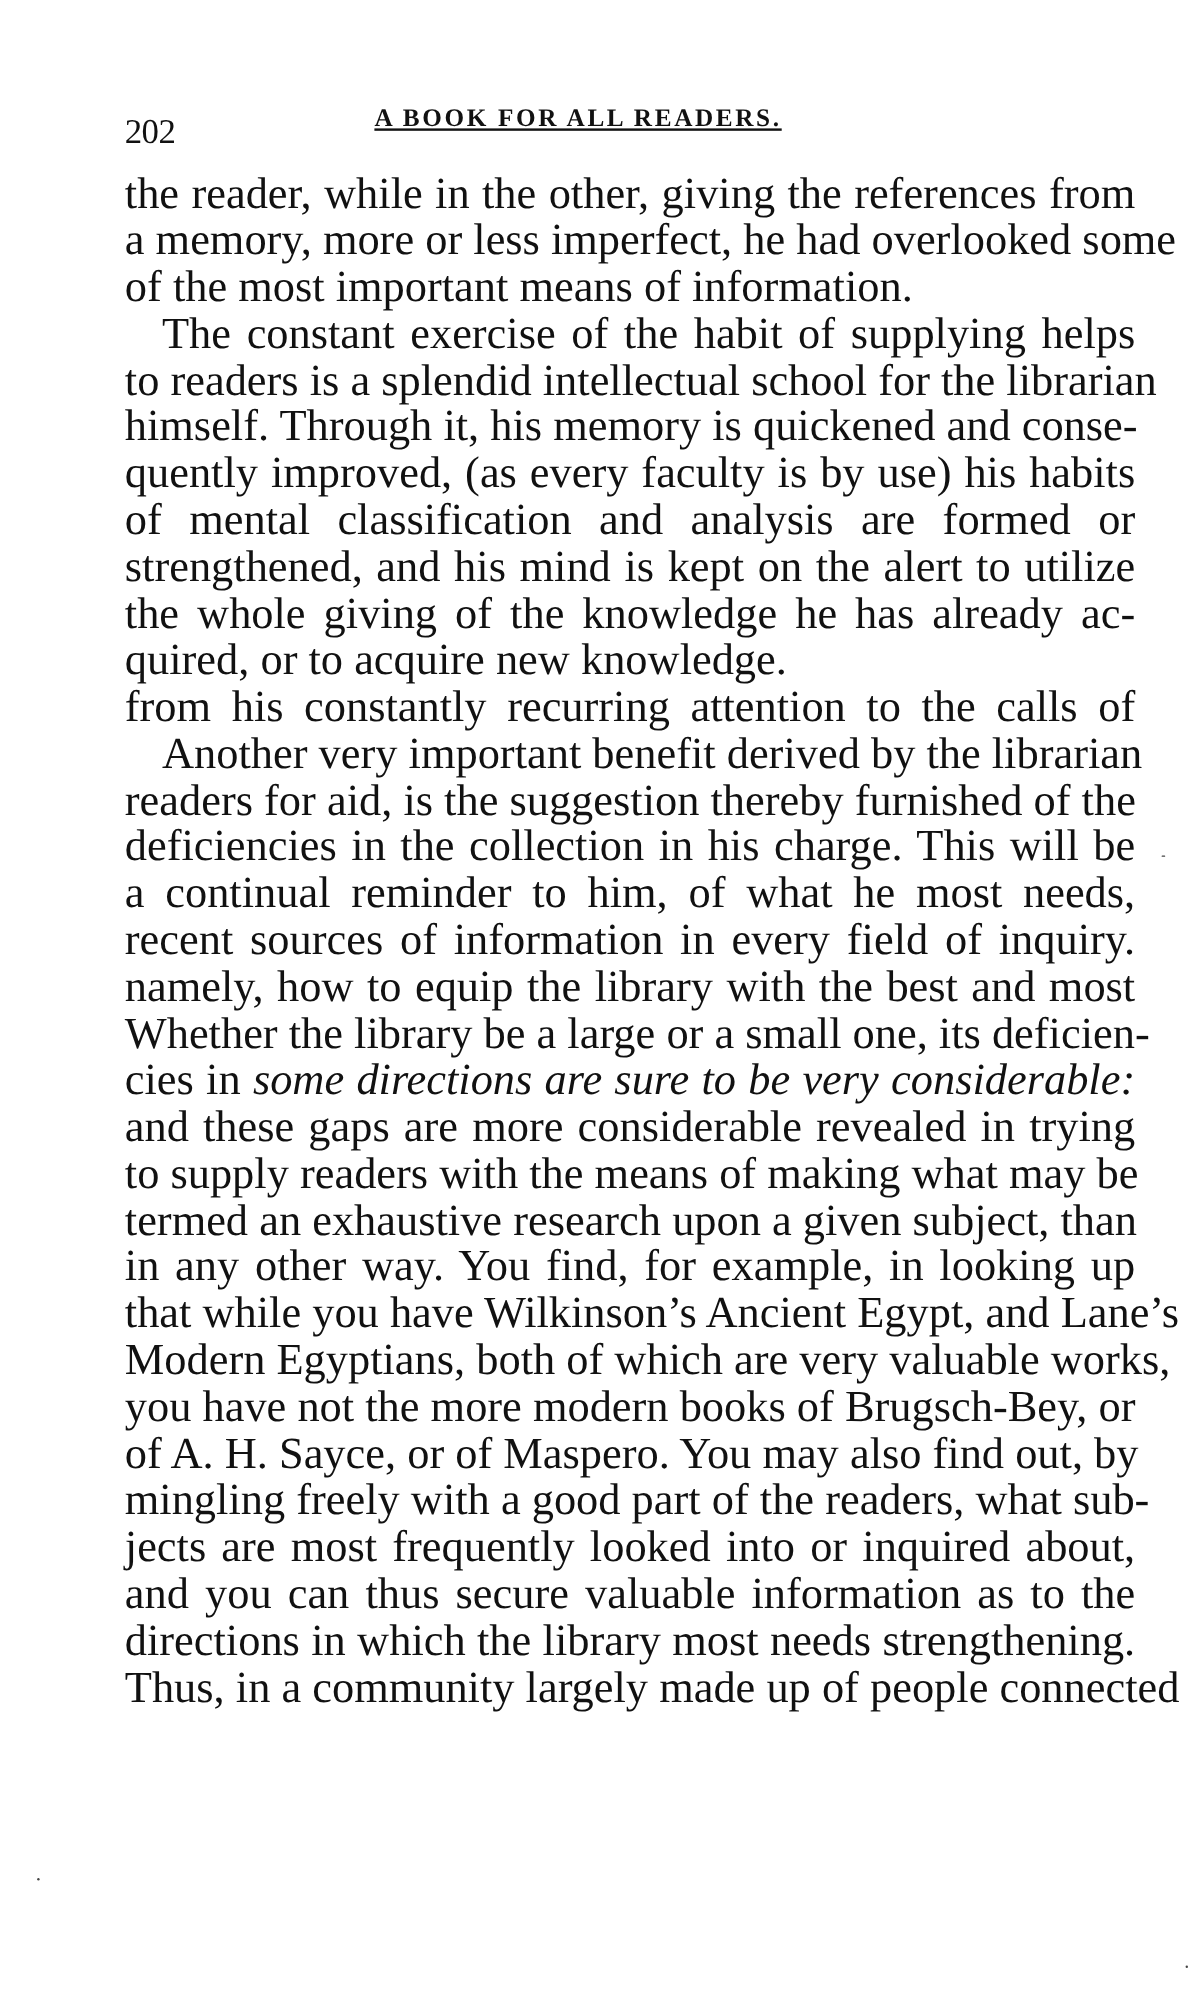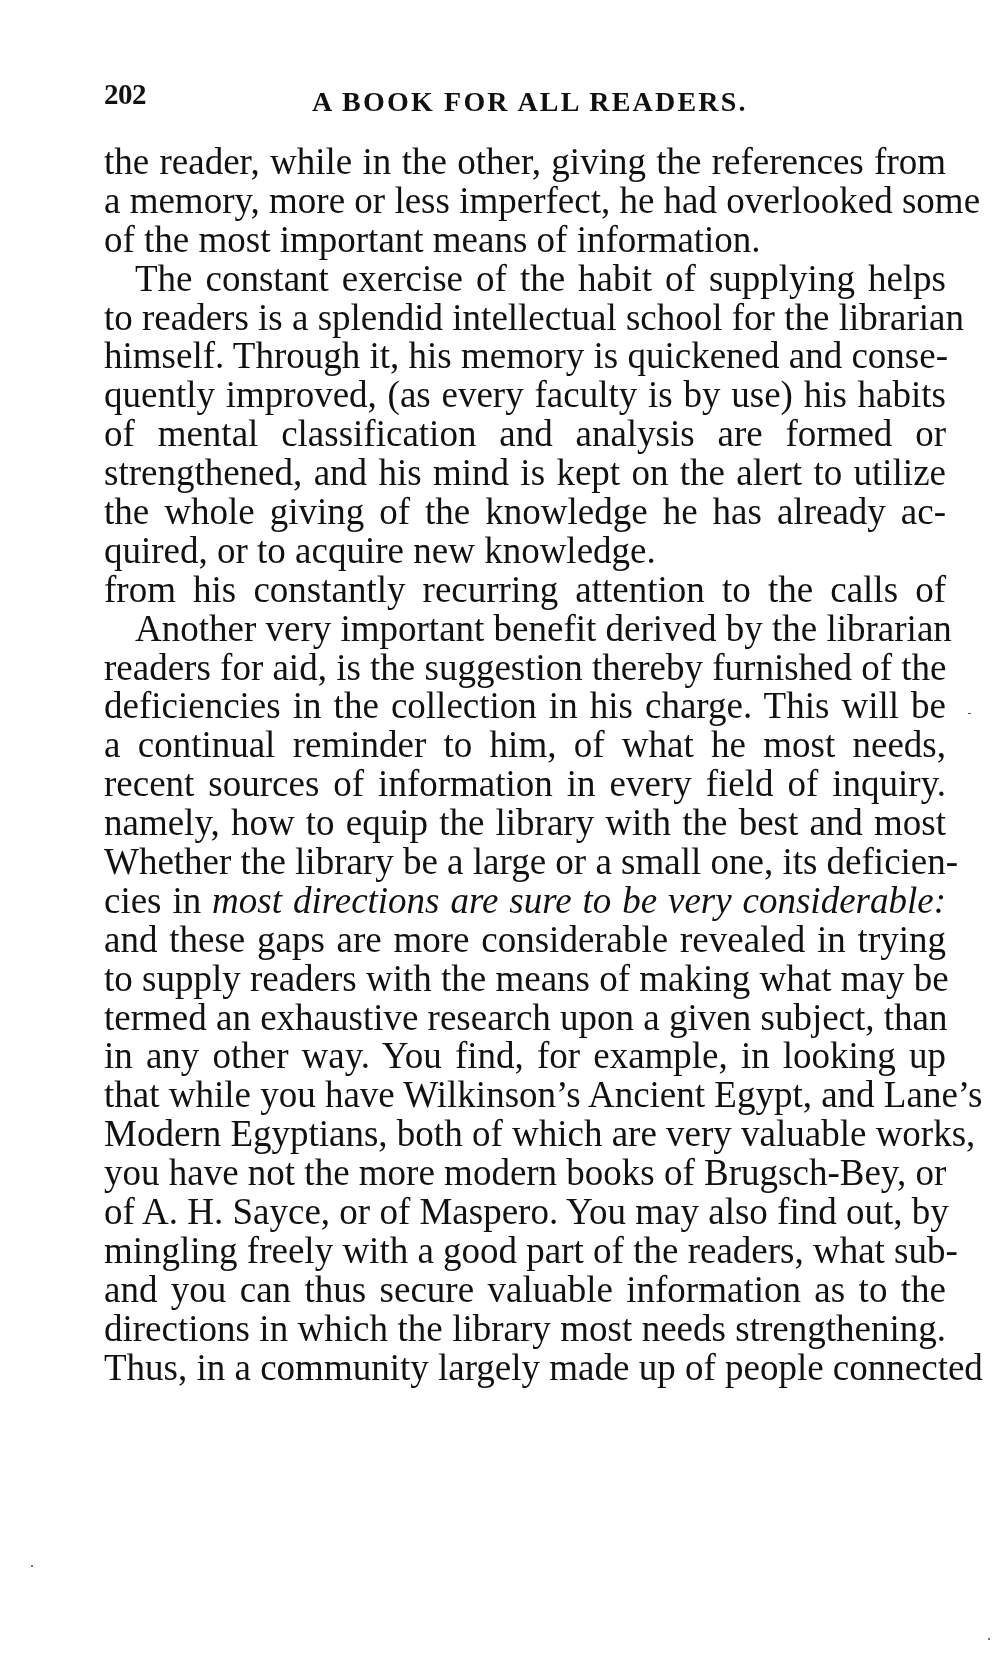--- a/index.html
+++ b/index.html
@@ -18,33 +18,34 @@
     .running-head {
       position: absolute;
       left: 104px;
       top: 78px;
       width: 842px;
       height: 40px;
     }
     .page-number {
       position: absolute;
       left: 0;
-      top: 0;
+      top: 16px;
       font-size: 29px;
-      font-weight: bold;
+      font-weight: normal;
       letter-spacing: -0.5px;
     }
     .running-title {
       position: absolute;
       left: 208px;
       top: 8px;
-      font-size: 28px;
+      font-size: 21px;
       letter-spacing: 2.2px;
       font-weight: bold;
       font-variant: small-caps;
+      text-decoration: underline;
     }
     .body-text {
       position: absolute;
       left: 104px;
       top: 143px;
       width: 842px;
     }
     .line {
       display: block;
       height: 38.9px;
@@ -90,30 +91,31 @@
     <span class="line">the whole giving of the knowledge he has already ac-</span>
     <span class="line last">quired, or to acquire new knowledge.</span>
     <span class="line">from his constantly recurring attention to the calls of</span>
     <span class="line indent">Another very important benefit derived by the librarian</span>
     <span class="line">readers for aid, is the suggestion thereby furnished of the</span>
     <span class="line">deficiencies in the collection in his charge.  This will be</span>
     <span class="line">a continual reminder to him, of what he most needs,</span>
     <span class="line">recent sources of information in every field of inquiry.</span>
     <span class="line">namely, how to equip the library with the best and most</span>
     <span class="line">Whether the library be a large or a small one, its deficien-</span>
-    <span class="line">cies in <em>most directions are sure to be very considerable:</em></span>
+    <span class="line">cies in <em>some directions are sure to be very considerable:</em></span>
     <span class="line">and these gaps are more considerable revealed in trying</span>
     <span class="line">to supply readers with the means of making what may be</span>
     <span class="line">termed an exhaustive research upon a given subject, than</span>
     <span class="line">in any other way.  You find, for example, in looking up</span>
     <span class="line">that while you have Wilkinson’s Ancient Egypt, and Lane’s</span>
     <span class="line">Modern Egyptians, both of which are very valuable works,</span>
     <span class="line">you have not the more modern books of Brugsch-Bey, or</span>
     <span class="line">of A. H. Sayce, or of Maspero.  You may also find out, by</span>
     <span class="line">mingling freely with a good part of the readers, what sub-</span>
+    <span class="line">jects are most frequently looked into or inquired about,</span>
     <span class="line">and you can thus secure valuable information as to the</span>
     <span class="line">directions in which the library most needs strengthening.</span>
     <span class="line">Thus, in a community largely made up of people connected</span>
   </div>
 
 <span class="speck" style="left:31px; top:1565px;"></span>
 <span class="speck" style="left:988px; top:1638px;"></span>
 <span class="speck" style="left:968px; top:713px; width:3px; height:1px;"></span>
 
 </body></html>

